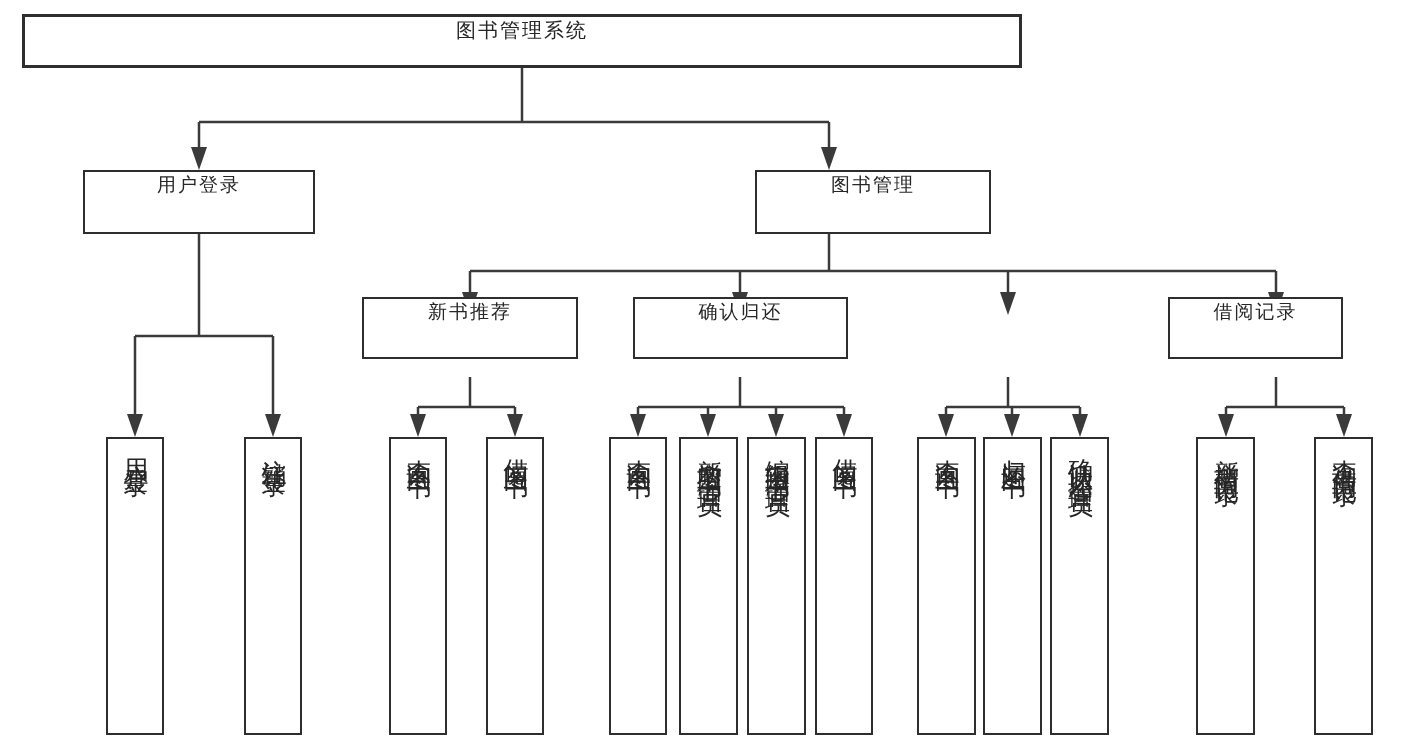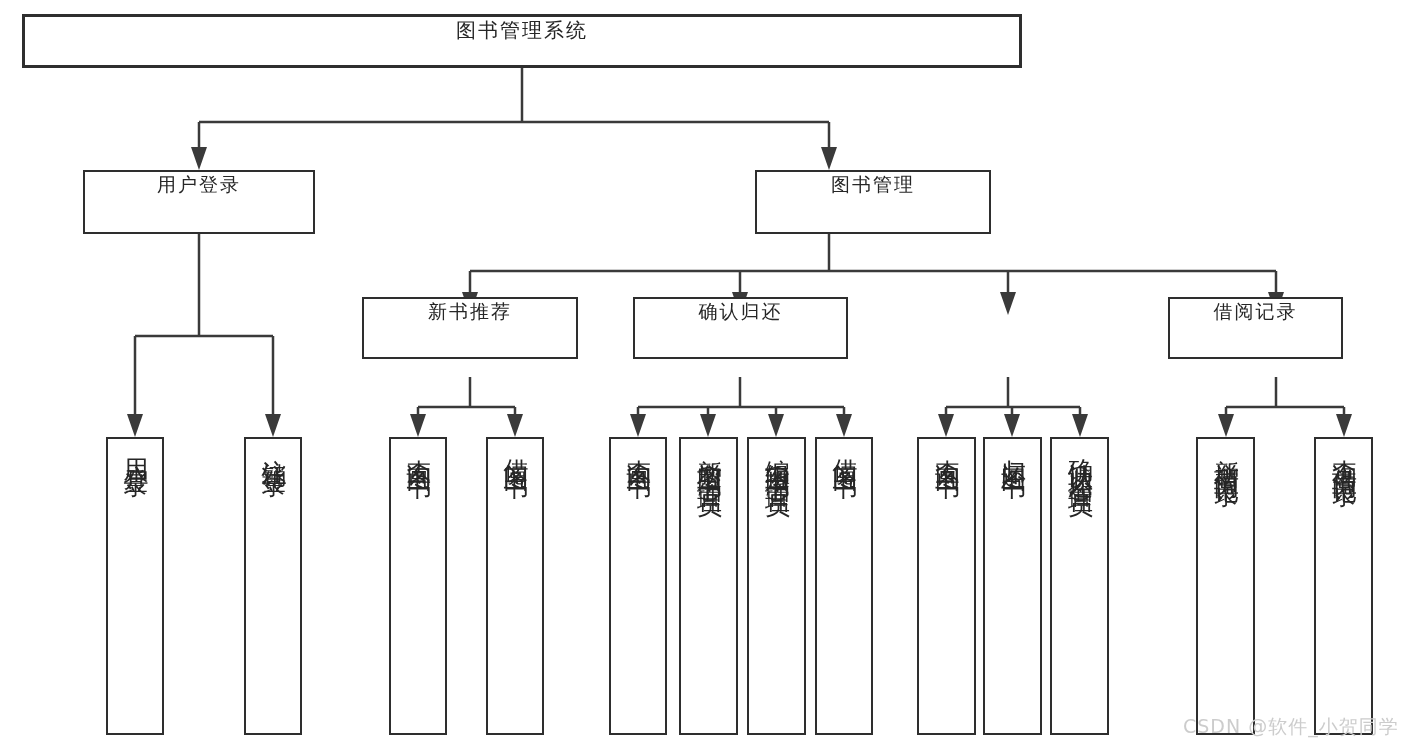--- a/index.html
+++ b/index.html
@@ -217,15 +217,14 @@
     <span>确认归还（管理员）</span>
   </div>
 
   <div class="box leaf" style="left:1196px;width:59px;">
     <span>新增借阅记录</span>
   </div>
   <div class="box leaf" style="left:1314px;width:59px;">
     <span>查询借阅记录</span>
   </div>
 
-  <div class="watermark">CSDN @软件_小贺同学</div>
 
 </div>
 
 </body></html>

